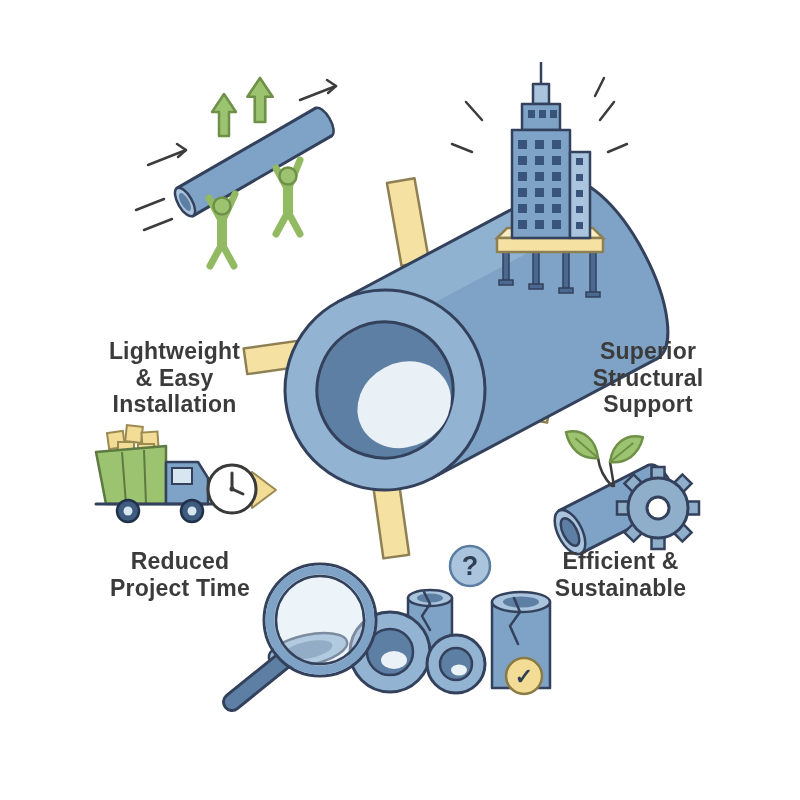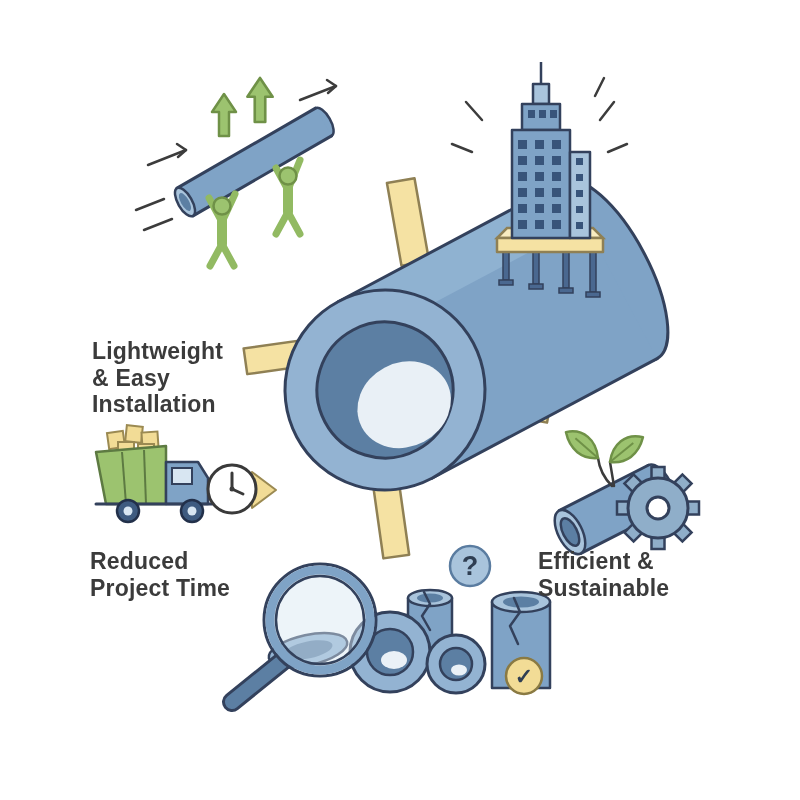--- a/index.html
+++ b/index.html
@@ -17,21 +17,21 @@
   }
   html,body{margin:0;padding:0;background:#fff;}
   #stage{
     position:relative;width:800px;height:800px;background:#ffffff;overflow:hidden;
     font-family:"Liberation Sans",sans-serif;
   }
   #art{position:absolute;left:0;top:0;}
   .label{
     position:absolute;
     font-weight:bold;font-size:23px;line-height:1.16;
-    color:var(--ink);white-space:pre-line;letter-spacing:.2px;
+    color:var(--ink);text-align:center;white-space:pre-line;letter-spacing:.2px;
     font-family:"Liberation Sans",sans-serif;
   }
   .label.big{font-size:24px;}
   
   .o{stroke:var(--outline);stroke-width:3;stroke-linejoin:round;}
   .o2{stroke:var(--outline);stroke-width:2.5;stroke-linejoin:round;}
   .edge{stroke:var(--outline);stroke-width:3;stroke-linecap:round;}
   .fp{fill:var(--pipe);}
   .fl{fill:var(--pipe-light);}
   .fd{fill:var(--pipe-dark);}
@@ -297,20 +297,23 @@
         <circle cx="524" cy="676" r="18" fill="#F2DC96" stroke="#8a7a43" stroke-width="2.5"></circle>
         <text class="badge-text" x="524" y="684" font-size="22" fill="#4a4126">✓</text>
       </g>
     </g>
   </svg>
 
   <div class="label" style="left:92px;  top:338px; width:165px;">Lightweight
 &amp; Easy
 Installation</div>
 
+  <div class="label" style="left:568px; top:338px; width:160px;">Superior
+Structural
+Support</div>
 
   <div class="label" style="left:538px; top:548px; width:165px;">Efficient &amp;
 Sustainable</div>
 
   <div class="label" style="left:90px;  top:548px; width:180px;">Reduced
 Project Time</div>
 
 
 </div>
 

